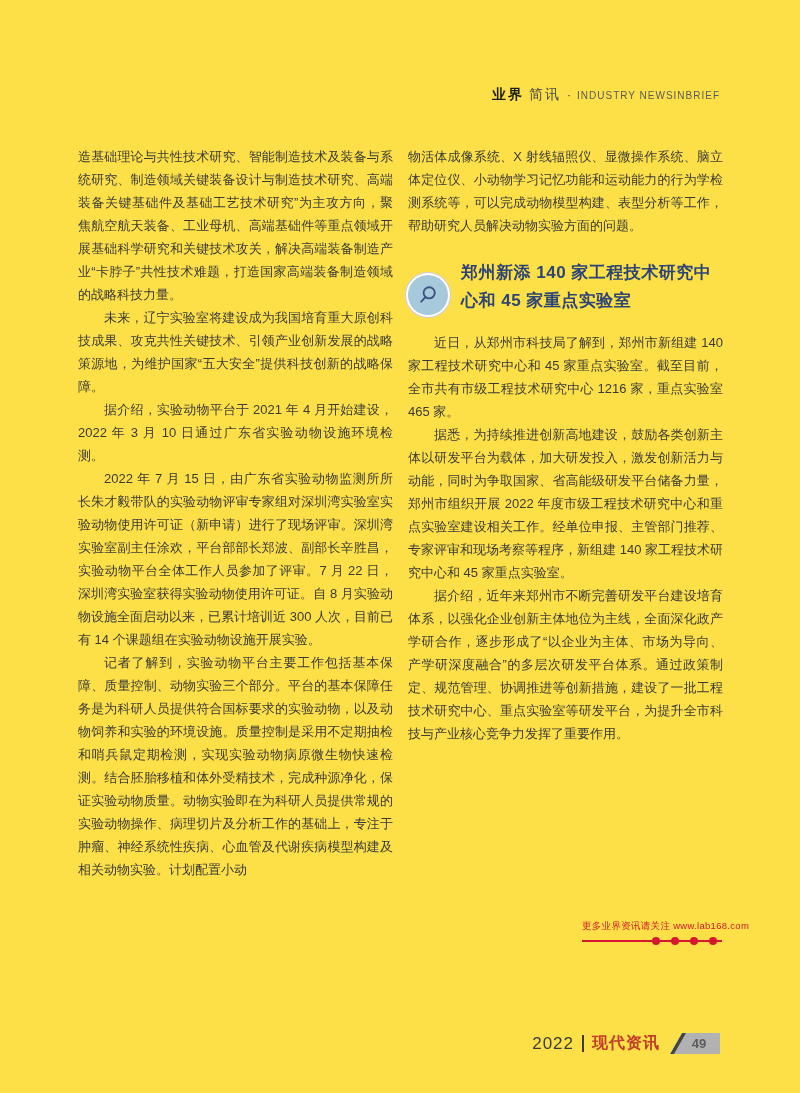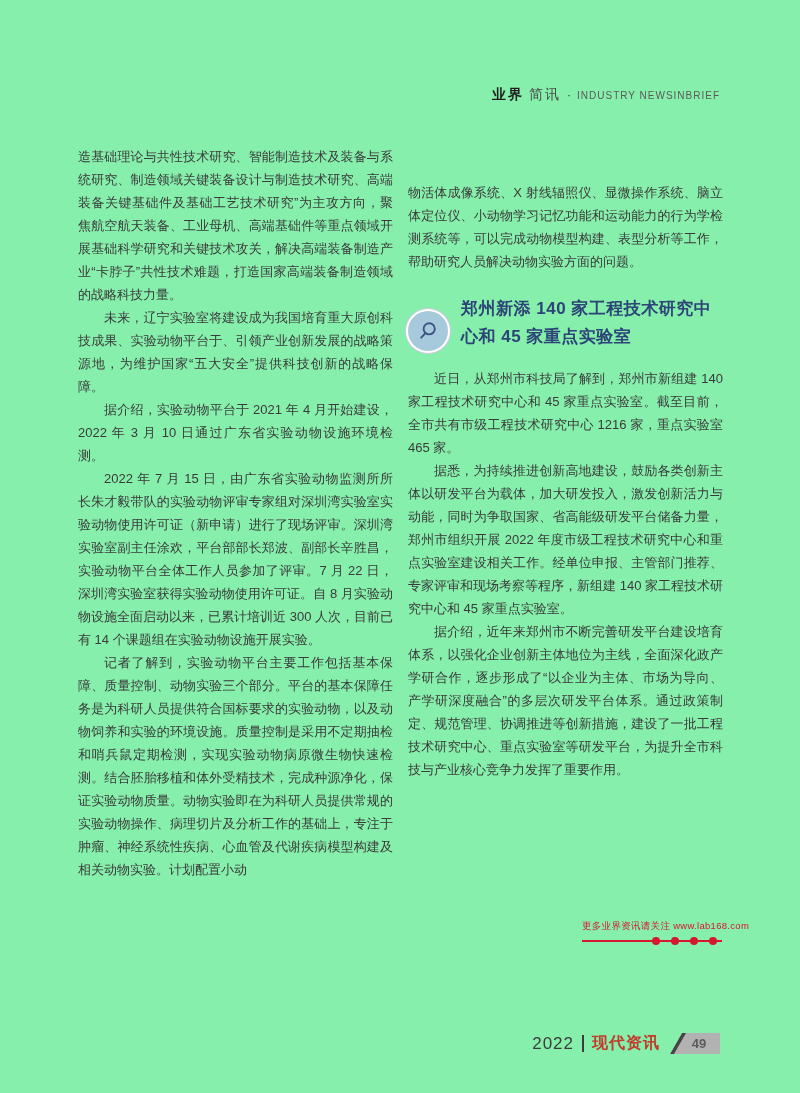--- a/index.html
+++ b/index.html
@@ -1,20 +1,20 @@
 <!DOCTYPE html>
 <html><head>
 <meta charset="utf-8">
 <style>
   html,body { margin:0; padding:0; background:#e9e9e9; }
   .page {
     position:relative;
     width:800px; height:1093px;
     margin:0 auto;
-    background:#86efac;
+    background:#fde047;
     font-family:"Liberation Sans", sans-serif;
     color:#333;
     overflow:hidden;
   }
 
   
   .page-header {
     position:absolute; top:86px; right:80px;
     display:flex; align-items:center; gap:5px;
   }
@@ -23,21 +23,21 @@
   .hdr-dot       { font-size:12px; color:#333; margin:0 1px; }
   .hdr-en        { font-size:10px; color:#5a5a5a; letter-spacing:1px; }
 
   
   .col {
     position:absolute; top:145px; width:315px;
     font-size:13px; line-height:23px;
     text-align:justify; color:#3a3a3a;
   }
   .col-left  { left:78px; }
-  .col-right { left:408px;margin-top:36px; }
+  .col-right { left:408px; }
   .col p { margin:0; text-indent:2em; }
   .col p.cont { text-indent:0; }
 
   
   .article-heading {
     display:flex; align-items:flex-end; gap:13px;
     margin:22px 0 16px 0;
   }
   .icon-wrap {
     flex:0 0 40px; width:40px; height:40px; margin-top:3px;
@@ -102,21 +102,21 @@
 
   <div class="page-header">
     <span class="hdr-zh-strong">业界</span>
     <span class="hdr-zh-light">简讯</span>
     <span class="hdr-dot">·</span>
     <span class="hdr-en">INDUSTRY NEWSINBRIEF</span>
   </div>
 
   <div class="col col-left">
     <p class="cont">造基础理论与共性技术研究、智能制造技术及装备与系统研究、制造领域关键装备设计与制造技术研究、高端装备关键基础件及基础工艺技术研究”为主攻方向，聚焦航空航天装备、工业母机、高端基础件等重点领域开展基础科学研究和关键技术攻关，解决高端装备制造产业“卡脖子”共性技术难题，打造国家高端装备制造领域的战略科技力量。</p>
-    <p>未来，辽宁实验室将建设成为我国培育重大原创科技成果、实验动物平台于、引领产业创新发展的战略策源地，为维护国家“五大安全”提供科技创新的战略保障。</p>
+    <p>未来，辽宁实验室将建设成为我国培育重大原创科技成果、攻克共性关键技术、引领产业创新发展的战略策源地，为维护国家“五大安全”提供科技创新的战略保障。</p>
 
 
     <p>据介绍，实验动物平台于 2021 年 4 月开始建设，2022 年 3 月 10 日通过广东省实验动物设施环境检测。</p>
     <p>2022 年 7 月 15 日，由广东省实验动物监测所所长朱才毅带队的实验动物评审专家组对深圳湾实验室实验动物使用许可证（新申请）进行了现场评审。深圳湾实验室副主任涂欢，平台部部长郑波、副部长辛胜昌，实验动物平台全体工作人员参加了评审。7 月 22 日，深圳湾实验室获得实验动物使用许可证。自 8 月实验动物设施全面启动以来，已累计培训近 300 人次，目前已有 14 个课题组在实验动物设施开展实验。</p>
     <p>记者了解到，实验动物平台主要工作包括基本保障、质量控制、动物实验三个部分。平台的基本保障任务是为科研人员提供符合国标要求的实验动物，以及动物饲养和实验的环境设施。质量控制是采用不定期抽检和哨兵鼠定期检测，实现实验动物病原微生物快速检测。结合胚胎移植和体外受精技术，完成种源净化，保证实验动物质量。动物实验即在为科研人员提供常规的实验动物操作、病理切片及分析工作的基础上，专注于肿瘤、神经系统性疾病、心血管及代谢疾病模型构建及相关动物实验。计划配置小动</p>
   </div>
 
   <div class="col col-right">
     <p class="cont">物活体成像系统、X 射线辐照仪、显微操作系统、脑立体定位仪、小动物学习记忆功能和运动能力的行为学检测系统等，可以完成动物模型构建、表型分析等工作，帮助研究人员解决动物实验方面的问题。</p>
 

